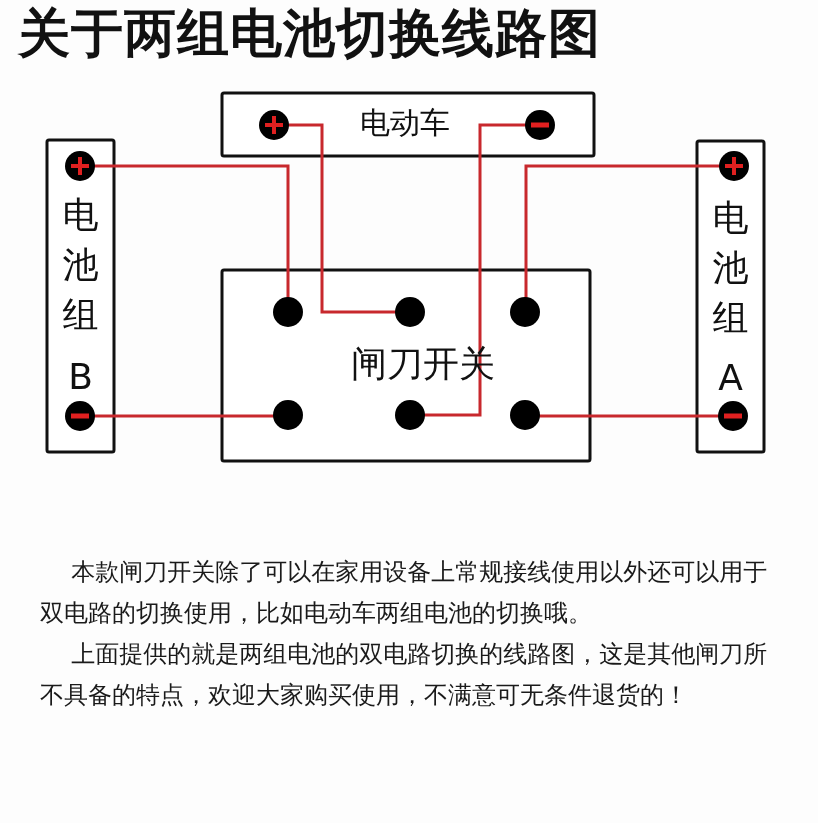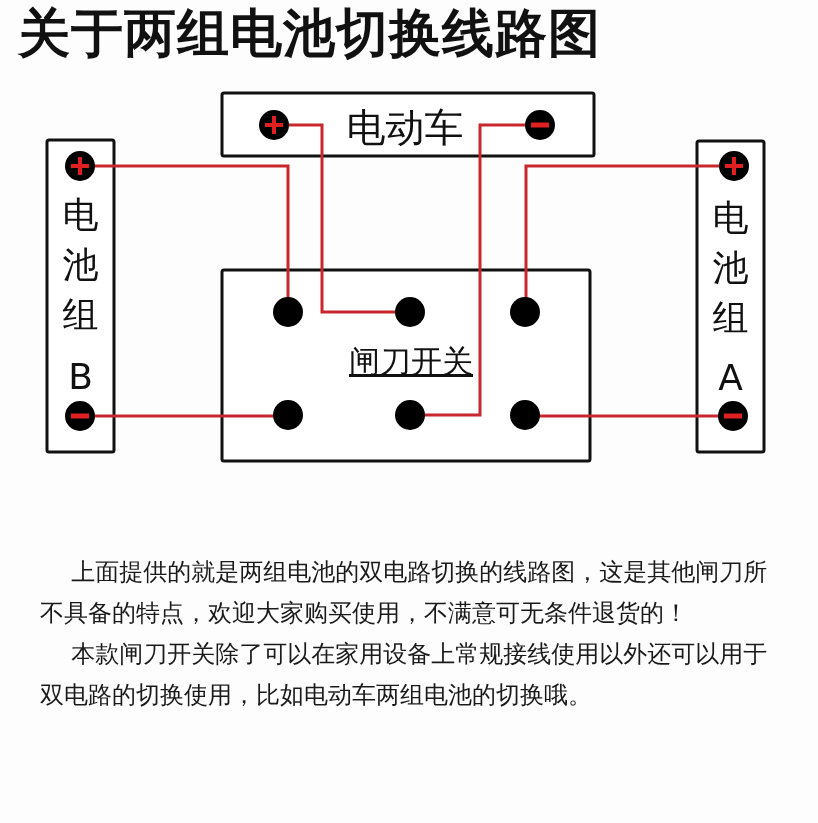--- a/index.html
+++ b/index.html
@@ -5,21 +5,21 @@
   html, body { margin: 0; padding: 0; }
   body {
     width: 818px; height: 823px; background: #fdfdfd; position: relative; overflow: hidden;
     font-family: "DejaVu Sans", "Liberation Sans", sans-serif; color: #111;
   }
   .title {
     position: absolute; left: 18px; top: 6px; font-size: 52px; font-weight: bold;
     letter-spacing: 1px; color: #111; line-height: 54px;
   }
   svg.diagram { position: absolute; left: 0; top: 0; }
-  .lbl { position: absolute; font-size: 39px; color: #111; line-height: 1; text-align: center; }
+  .lbl { position: absolute; font-size: 30px; color: #111; line-height: 1; text-align: center; }
   .vlbl { position: absolute; font-size: 36px; color: #111; width: 67px; text-align: center; line-height: 50px; }
   .para {
     position: absolute; left: 40px; width: 745px; font-size: 24px; line-height: 41px; color: #1a1a1a;
   }
   .para p { margin: 0; text-indent: 1.3em; }
 </style>
 </head>
 <body>
 
 <div class="title">关于两组电池切换线路图</div>
@@ -88,18 +88,18 @@
   <div class="vlbl" style="position:relative; margin-top:12px;">B</div>
 </div>
 
 <div style="position:absolute; left:697px; top:193px;">
   <div class="vlbl" style="position:relative;">电</div>
   <div class="vlbl" style="position:relative;">池</div>
   <div class="vlbl" style="position:relative;">组</div>
   <div class="vlbl" style="position:relative; margin-top:10px;">A</div>
 </div>
 
-<div class="lbl" style="left:316px; top:346px; width:190px; font-size:31px;text-decoration:underline;">闸刀开关</div>
+<div class="lbl" style="left:328px; top:346px; width:190px; font-size:36px;">闸刀开关</div>
 
 <div class="para" style="top:552px;">
+  <p>本款闸刀开关除了可以在家用设备上常规接线使用以外还可以用于双电路的切换使用，比如电动车两组电池的切换哦。</p>
   <p style="margin-top:0;">上面提供的就是两组电池的双电路切换的线路图，这是其他闸刀所不具备的特点，欢迎大家购买使用，不满意可无条件退货的！</p>
-  <p>本款闸刀开关除了可以在家用设备上常规接线使用以外还可以用于双电路的切换使用，比如电动车两组电池的切换哦。</p>
 </div>
 
 </body></html>

